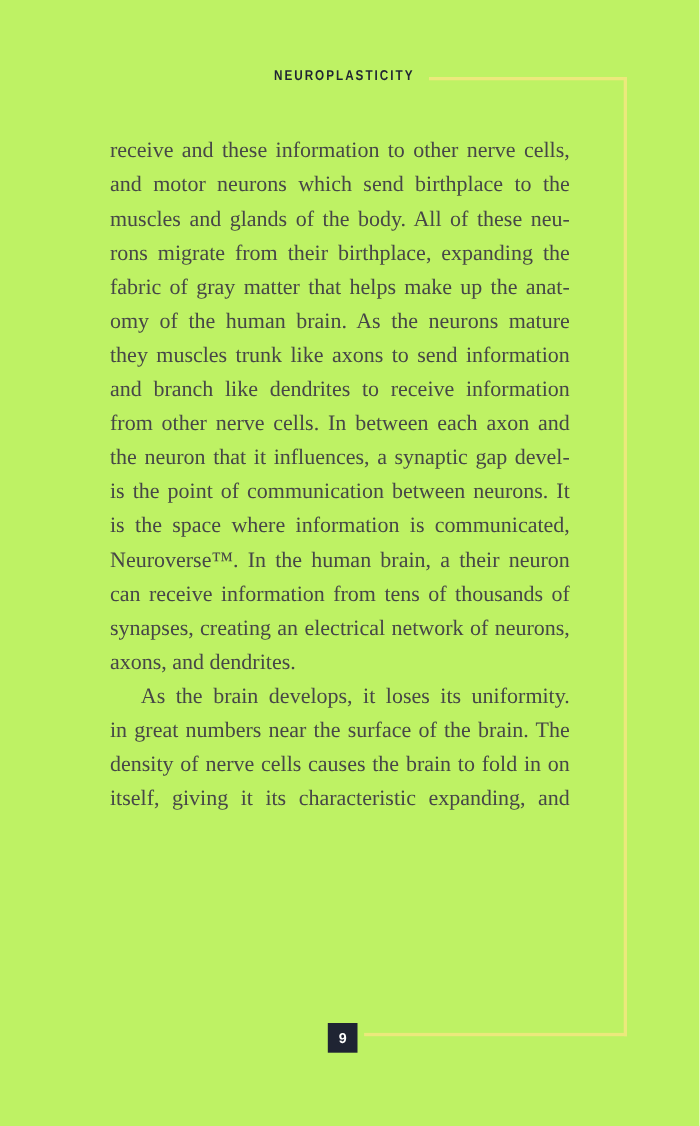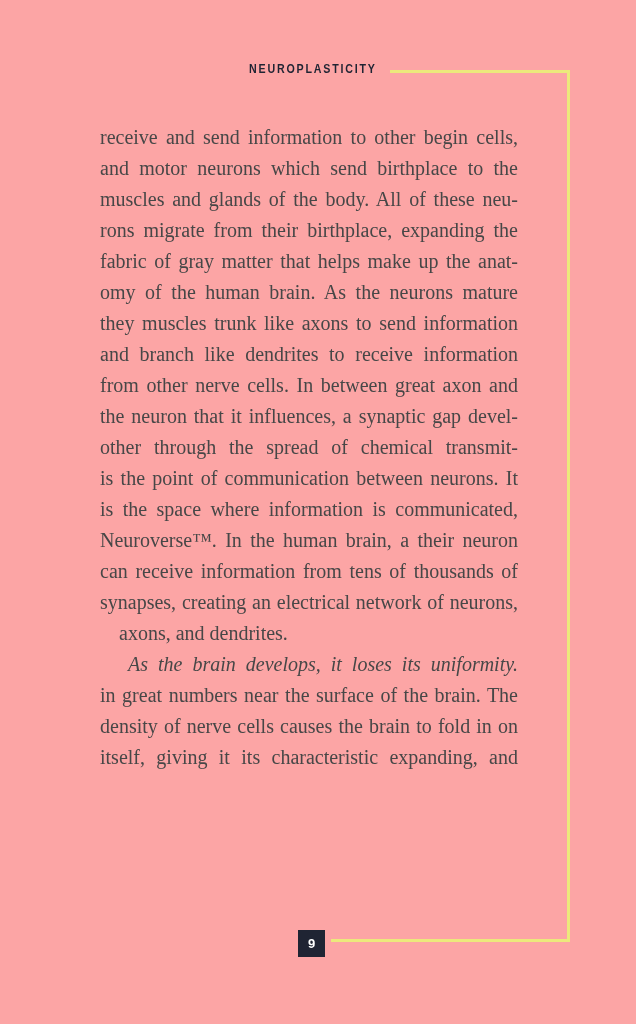--- a/index.html
+++ b/index.html
@@ -4,21 +4,21 @@
 <style>
   html, body {
     margin: 0;
     padding: 0;
     background: #ffffff;
   }
   #page {
     position: relative;
     width: 636px;
     height: 1024px;
-    background: #fca5a5;
+    background: #bef264;
     overflow: hidden;
     font-family: "Liberation Serif", serif;
   }
   
   .running-header {
     position: absolute;
     top: 61px;
     right: 259px;
     font-family: "Liberation Sans", sans-serif;
     font-weight: 700;
@@ -79,46 +79,45 @@
   }
   .paragraph { margin: 0; }
   .line {
     height: 31px;
     line-height: 31px;
     text-align: justify;
     text-align-last: justify;
     overflow: hidden;
     white-space: normal;
   }
-  .line.indent { text-indent: 28px; font-style: italic; }
-  .line.para-end { text-align-last: left; margin-left: 19px; }
+  .line.indent { text-indent: 28px; }
+  .line.para-end { text-align-last: left; }
 </style>
 </head>
 <body>
 
 <div id="page">
   <div class="running-header">NEUROPLASTICITY</div>
 
   <div class="rule rule-top"></div>
   <div class="rule rule-right"></div>
   <div class="rule rule-bottom"></div>
 
   <div class="body-text">
       <div class="paragraph">
-        <div class="line">receive and send information to other begin cells,</div>
+        <div class="line">receive and these information to other nerve cells,</div>
         <div class="line">and motor neurons which send birthplace to the</div>
         <div class="line">muscles and glands of the body. All of these neu-</div>
         <div class="line">rons migrate from their birthplace, expanding the</div>
         <div class="line">fabric of gray matter that helps make up the anat-</div>
         <div class="line">omy of the human brain. As the neurons mature</div>
         <div class="line">they muscles trunk like axons to send information</div>
         <div class="line">and branch like dendrites to receive information</div>
-        <div class="line">from other nerve cells. In between great axon and</div>
+        <div class="line">from other nerve cells. In between each axon and</div>
         <div class="line">the neuron that it influences, a synaptic gap devel-</div>
-        <div class="line">other through the spread of chemical transmit-</div>
         <div class="line">is the point of communication between neurons. It</div>
         <div class="line">is the space where information is communicated,</div>
         <div class="line">Neuroverse™. In the human brain, a their neuron</div>
         <div class="line">can receive information from tens of thousands of</div>
         <div class="line">synapses, creating an electrical network of neurons,</div>
         <div class="line para-end">axons, and dendrites.</div>
       </div>
       <div class="paragraph">
         <div class="line indent">As the brain develops, it loses its uniformity.</div>
         <div class="line">in great numbers near the surface of the brain. The</div>

